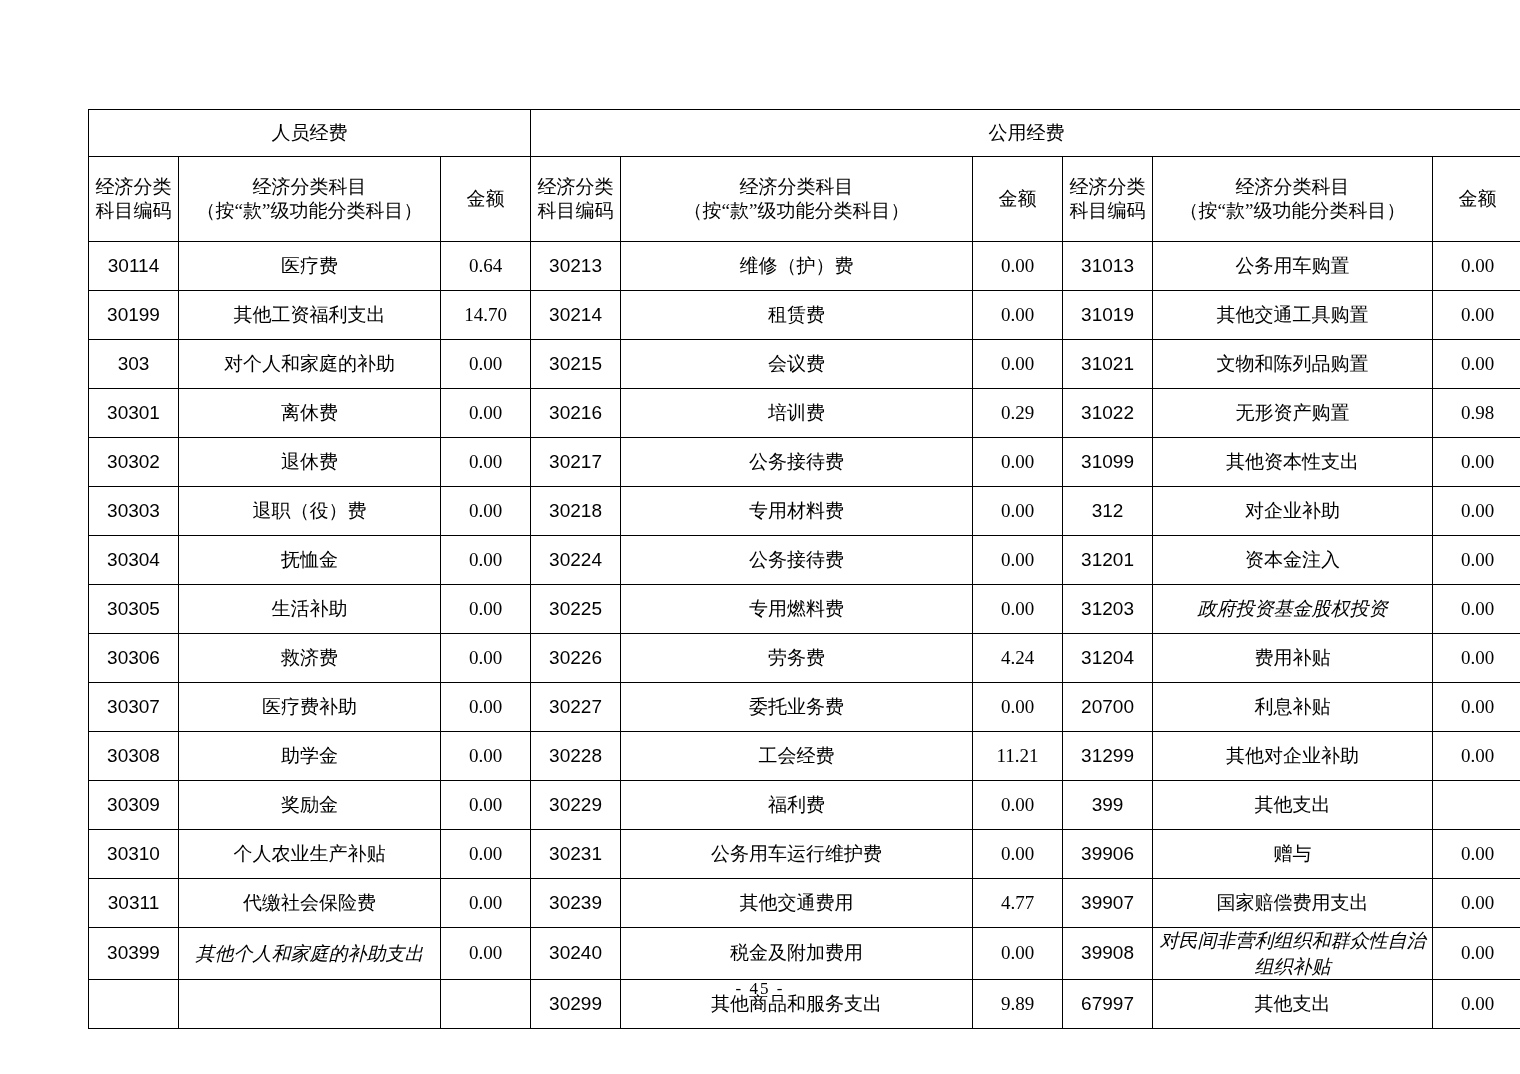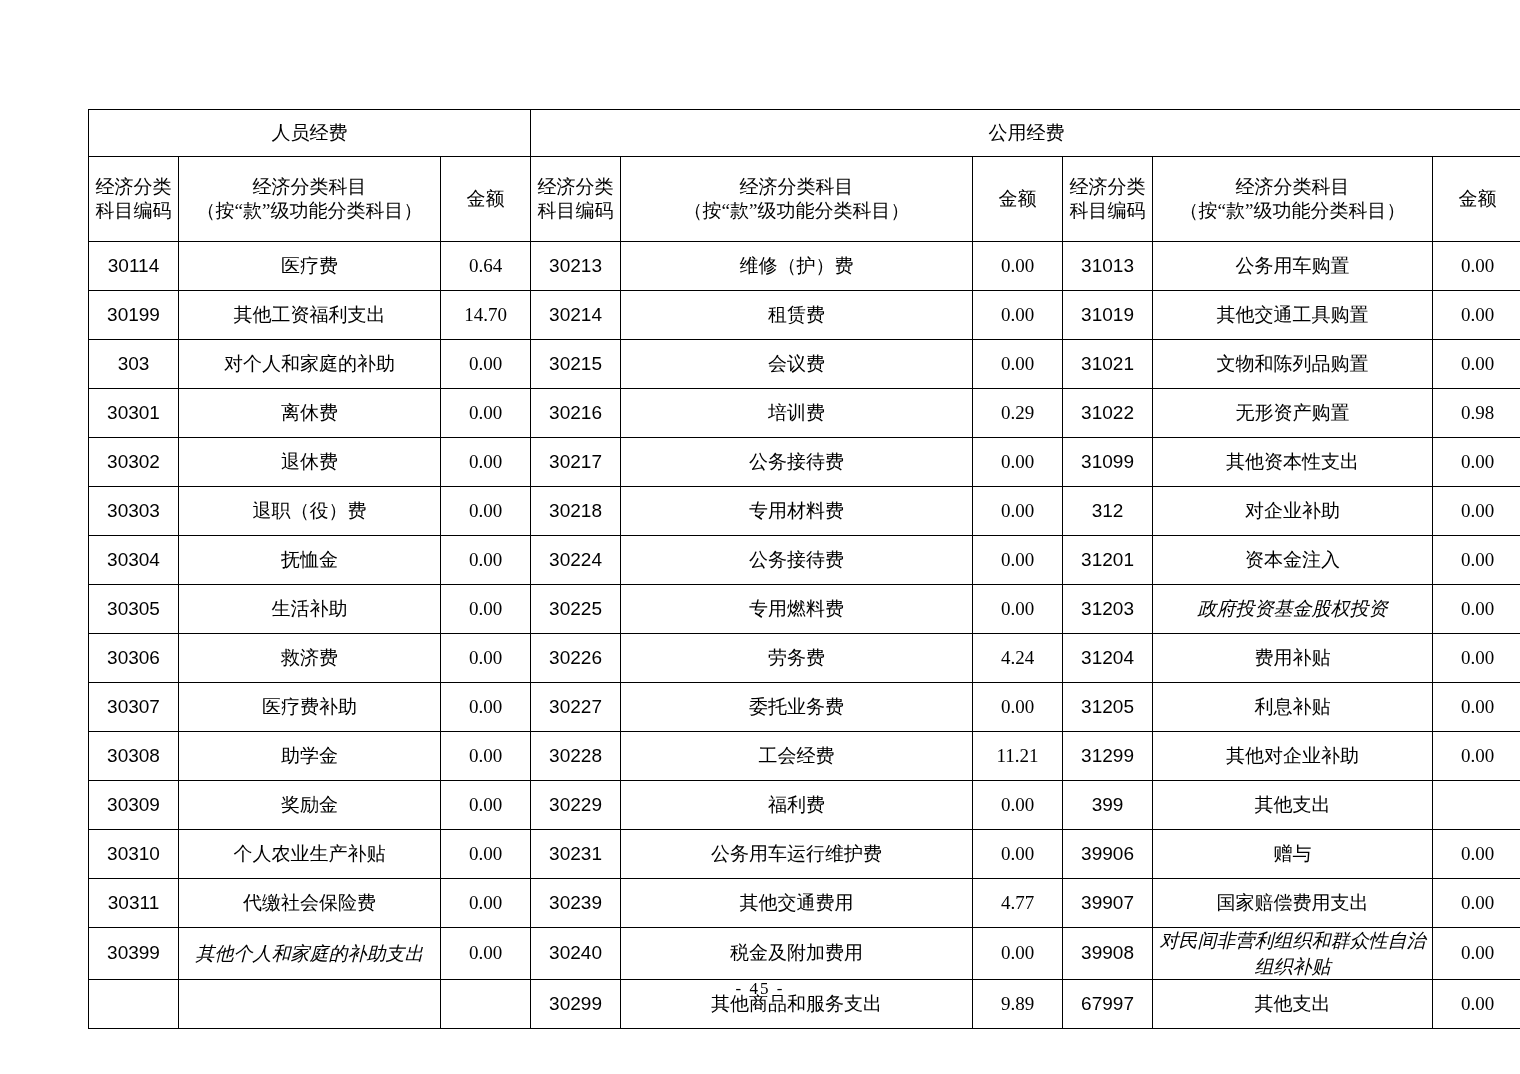--- a/index.html
+++ b/index.html
@@ -255,21 +255,21 @@
             <td class="name">费用补贴</td>
             <td class="amt">0.00</td>
           </tr>
           <tr>
             <td class="code">30307</td>
             <td class="name">医疗费补助</td>
             <td class="amt">0.00</td>
             <td class="code">30227</td>
             <td class="name">委托业务费</td>
             <td class="amt">0.00</td>
-            <td class="code">31205</td>
+            <td class="code">20700</td>
             <td class="name">利息补贴</td>
             <td class="amt">0.00</td>
           </tr>
           <tr>
             <td class="code">30308</td>
             <td class="name">助学金</td>
             <td class="amt">0.00</td>
             <td class="code">30228</td>
             <td class="name">工会经费</td>
             <td class="amt">11.21</td>

